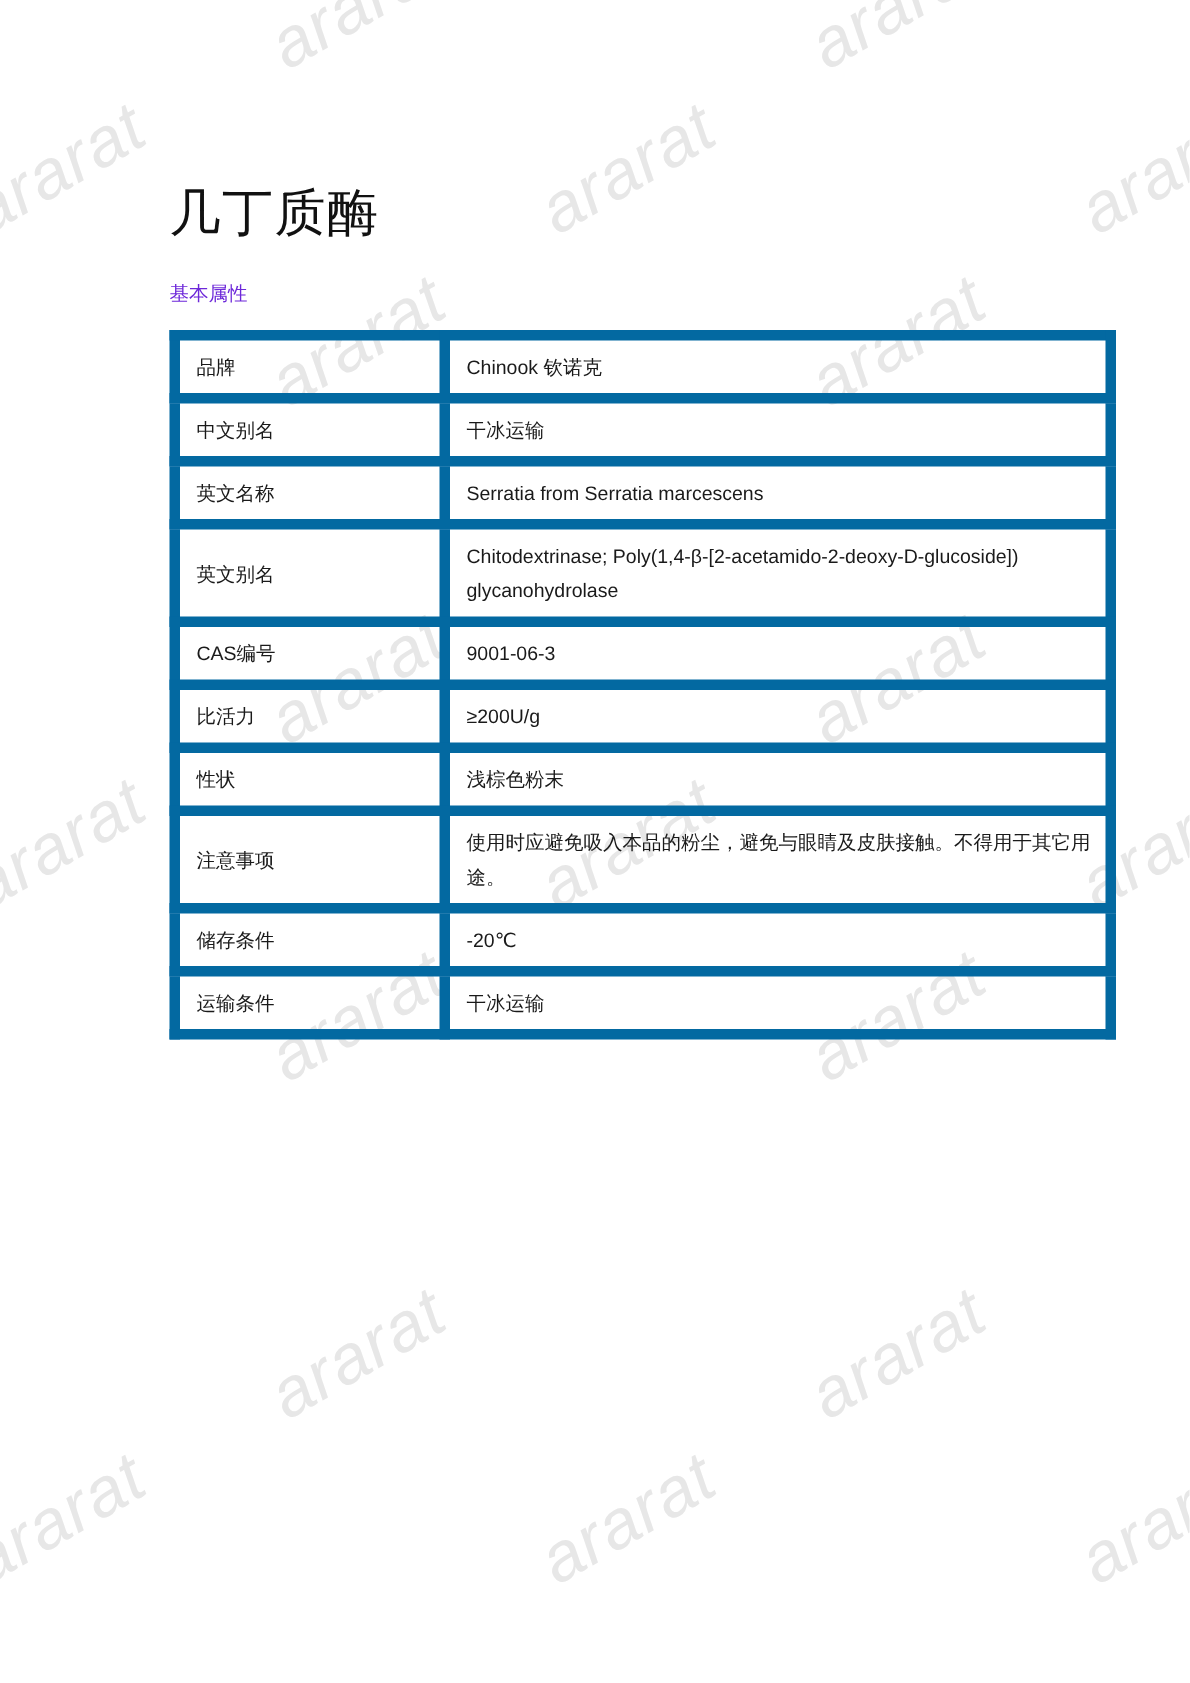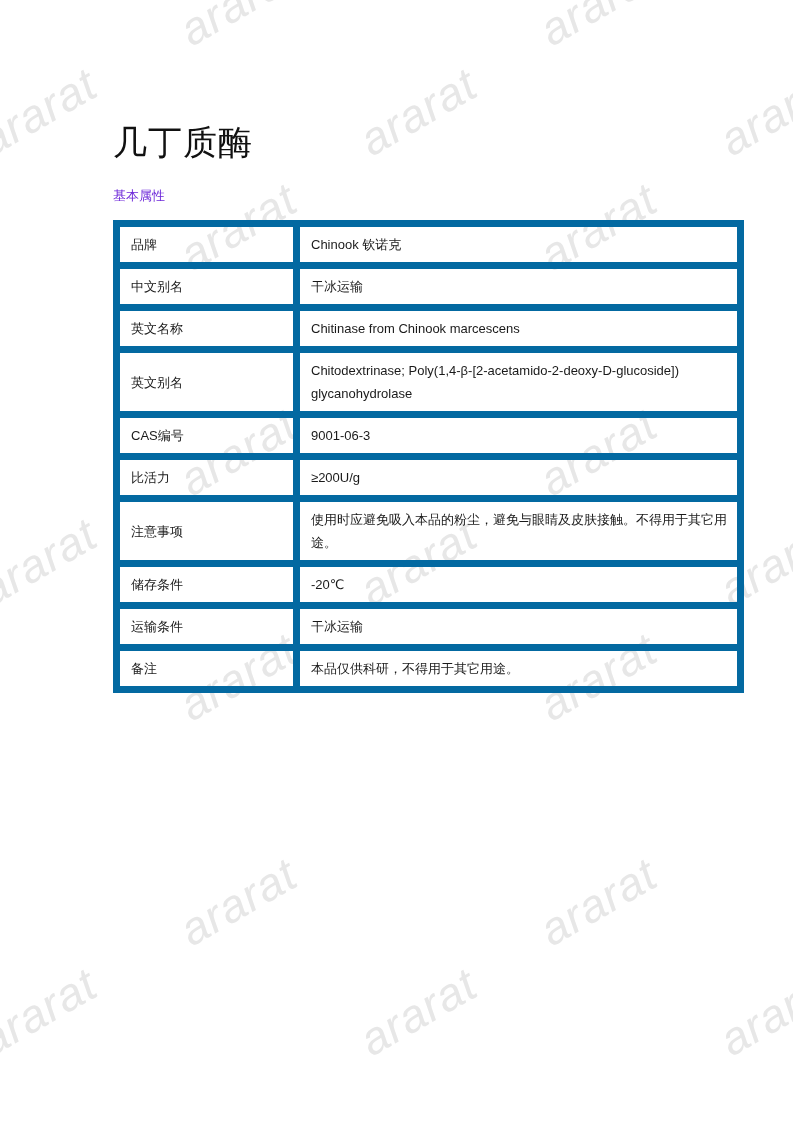--- a/index.html
+++ b/index.html
@@ -133,46 +133,46 @@
         <tr>
           <td class="cell-label">品牌</td>
           <td class="cell-value">Chinook  钦诺克</td>
         </tr>
         <tr>
           <td class="cell-label">中文别名</td>
           <td class="cell-value">干冰运输</td>
         </tr>
         <tr>
           <td class="cell-label">英文名称</td>
-          <td class="cell-value">Chitinase from Chinook marcescens</td>
+          <td class="cell-value">Serratia from Serratia marcescens</td>
         </tr>
         <tr class="row-tall">
           <td class="cell-label">英文别名</td>
           <td class="cell-value">Chitodextrinase; Poly(1,4-β-[2-acetamido-2-deoxy-D-glucoside]) glycanohydrolase</td>
         </tr>
         <tr>
           <td class="cell-label">CAS编号</td>
           <td class="cell-value">9001-06-3</td>
         </tr>
         <tr>
           <td class="cell-label">比活力</td>
           <td class="cell-value">≥200U/g</td>
         </tr>
         <tr>
+          <td class="cell-label">性状</td>
+          <td class="cell-value">浅棕色粉末</td>
+        </tr>
+        <tr>
           <td class="cell-label">注意事项</td>
           <td class="cell-value">使用时应避免吸入本品的粉尘，避免与眼睛及皮肤接触。不得用于其它用途。</td>
         </tr>
         <tr>
           <td class="cell-label">储存条件</td>
           <td class="cell-value">-20℃</td>
         </tr>
         <tr>
           <td class="cell-label">运输条件</td>
           <td class="cell-value">干冰运输</td>
         </tr>
-        <tr>
-          <td class="cell-label">备注</td>
-          <td class="cell-value">本品仅供科研，不得用于其它用途。</td>
-        </tr>
       </tbody>
   </table>
 
 </div>
 
 </body></html>

